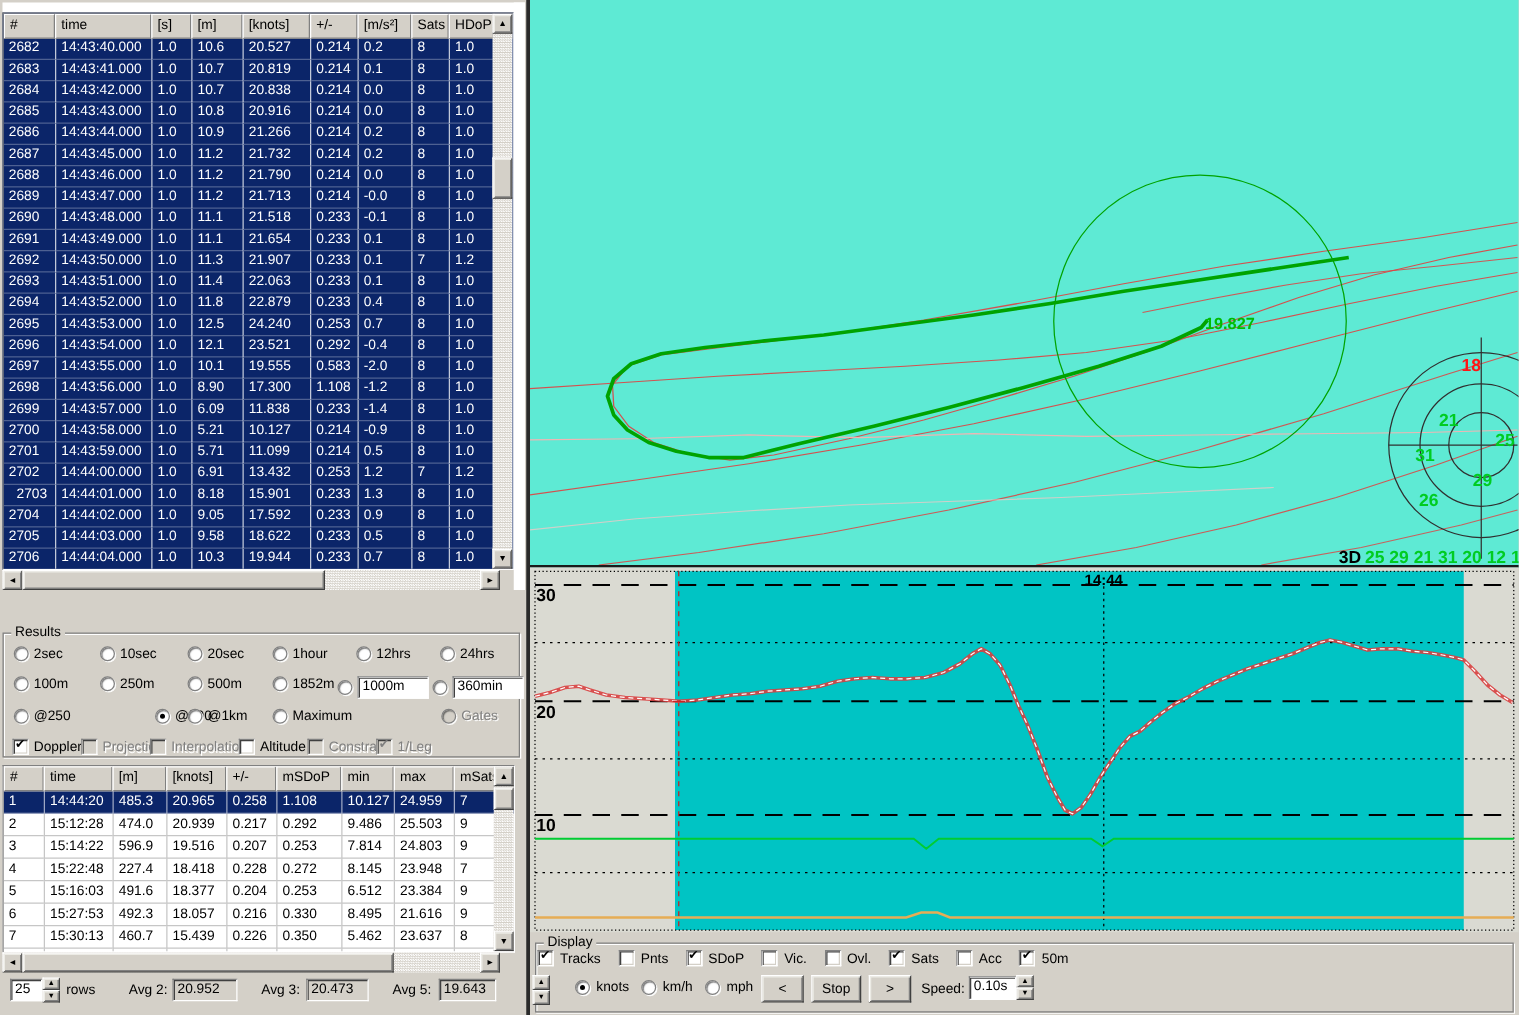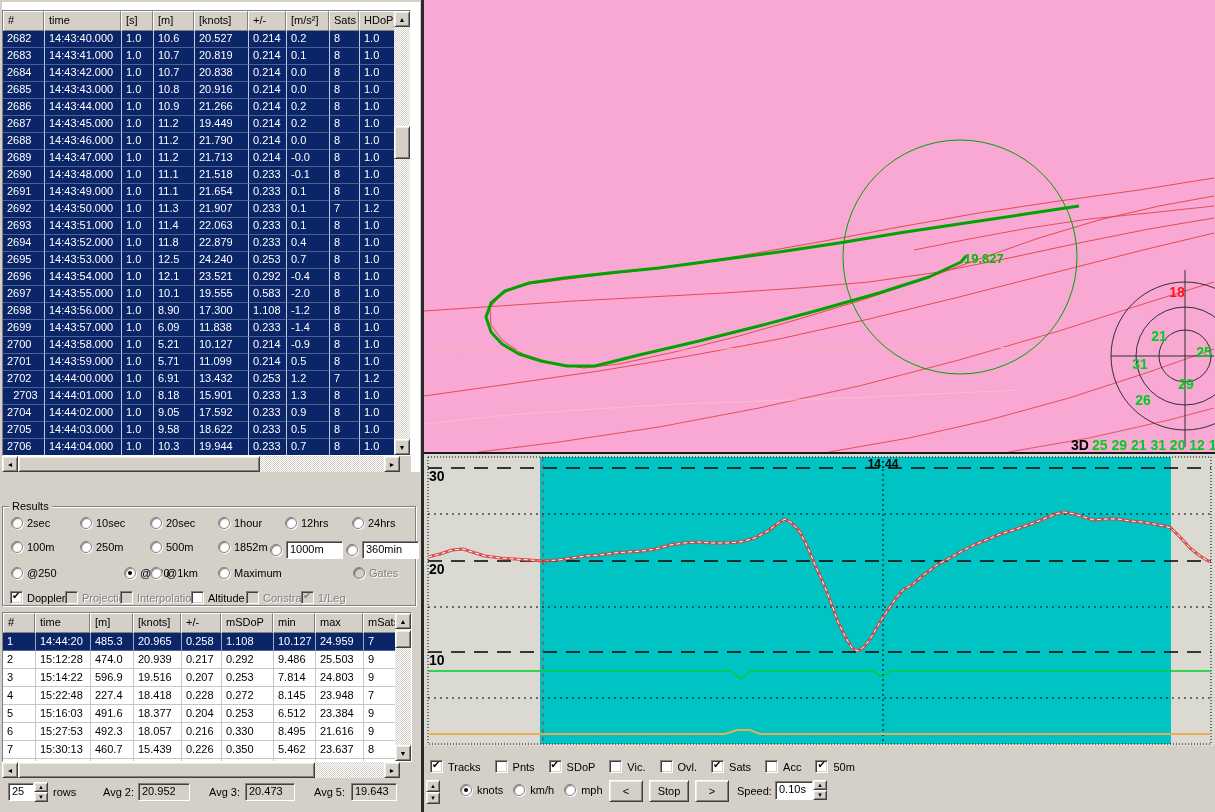--- a/index.html
+++ b/index.html
@@ -47,21 +47,21 @@
 
   
   .groupbox { position:absolute; border:1px solid #808080; box-shadow: inset 1px 1px 0 #fff, 1px 1px 0 #fff; }
   .groupbox > .gb-label { position:absolute; top:-7px; left:6px; background:#d4d0c8; padding:0 3px; }
 
   .opt { position:absolute; display:flex; align-items:center; gap:4px; white-space:nowrap; }
 
   
   #left-panel { position:absolute; left:0; top:0; width:421px; height:812px; background:#d4d0c8; }
   #divider { position:absolute; left:421px; top:0; width:3px; height:812px; background:#2a2a2a; }
-  #map-panel { position:absolute; left:424px; top:0; width:791px; height:454px; background:#f9a8d4; border-bottom:2px solid #1a1a1a; }
+  #map-panel { position:absolute; left:424px; top:0; width:791px; height:454px; background:#5eead4; border-bottom:2px solid #1a1a1a; }
   #graph-panel { position:absolute; left:424px; top:454px; width:791px; height:292px; background:#dadad2; }
   #display-panel { position:absolute; left:424px; top:746px; width:791px; height:66px; background:#d4d0c8; }
   svg { display:block; }
   text { font-family:"Liberation Sans","DejaVu Sans",sans-serif; }
 
   #display-row1 { position:absolute; left:6px; top:14px; display:flex; align-items:center; gap:0; }
   #display-row1 .opt2 { display:flex; align-items:center; gap:5px; margin-right:14px; }
   #display-row2 { position:absolute; left:1px; top:34px; height:26px; width:780px; }
   .spin-col { position:absolute; width:14px; height:24px; display:flex; flex-direction:column; }
   .spin-col .sb-btn { position:relative; width:14px; height:12px; font-size:6px; }
@@ -141,21 +141,21 @@
             <div class="td" style="width: 38px;">0.214</div>
             <div class="td" style="width: 43px;">0.2</div>
             <div class="td" style="width: 30px;">8</div>
             <div class="td" style="width: 36px;">1.0</div>
           </div>
           <div class="trow sel">
             <div class="td" style="width: 41px;">2687</div>
             <div class="td" style="width: 77px;">14:43:45.000</div>
             <div class="td" style="width: 32px;">1.0</div>
             <div class="td" style="width: 41px;">11.2</div>
-            <div class="td" style="width: 54px;">19.449</div>
+            <div class="td" style="width: 54px;">21.732</div>
             <div class="td" style="width: 38px;">0.214</div>
             <div class="td" style="width: 43px;">0.2</div>
             <div class="td" style="width: 30px;">8</div>
             <div class="td" style="width: 36px;">1.0</div>
           </div>
           <div class="trow sel">
             <div class="td" style="width: 41px;">2688</div>
             <div class="td" style="width: 77px;">14:43:46.000</div>
             <div class="td" style="width: 32px;">1.0</div>
             <div class="td" style="width: 41px;">11.2</div>
@@ -660,20 +660,23 @@
         <polyline points="428,557 440,554 452,550 463,549 472,552 485,556 500,558 515,559 530,560 543,561 558,560 572,558 586,556 600,555 614,553 628,552 642,551 656,549 670,545 684,543 698,542 712,543 726,543 740,542 755,538 768,531 778,523 785,519 792,523 800,532 808,548 815,565 822,580 830,600 838,622 846,638 852,648 858,651 865,646 872,636 880,622 888,610 896,598 904,589 912,585 920,578 930,570 940,563 950,558 962,551 974,545 986,540 998,535 1010,531 1022,527 1034,523 1046,518 1056,514 1064,512 1074,514 1084,517 1094,520 1106,519 1118,519 1130,521 1142,522 1154,524 1164,526 1171,528 1180,537 1190,548 1200,556 1210,562" fill="none" stroke="#fff" stroke-width="1" stroke-dasharray="4,3"></polyline>
         <line x1="538" y1="561" x2="548" y2="561" stroke="#cc2222" stroke-width="1"></line>
         <text x="429" y="481" fill="#000" font-size="14px" font-weight="bold">30</text>
         <text x="429" y="574" fill="#000" font-size="14px" font-weight="bold">20</text>
         <text x="429" y="665" fill="#000" font-size="14px" font-weight="bold">10</text>
         <text x="883" y="468" fill="#000" font-size="12px" text-anchor="middle" font-weight="bold">14:44</text>
       </svg>
   </div>
 
   <div id="display-panel">
+    <div class="groupbox" style="left:4px; top:8px; width:783px; height:56px;">
+      <span class="gb-label">Display</span>
+    </div>
     <div id="display-row1">
         <span class="opt2">
           <span class="cb checked"></span>
           <span>Tracks</span>
         </span>
         <span class="opt2">
           <span class="cb"></span>
           <span>Pnts</span>
         </span>
         <span class="opt2">

